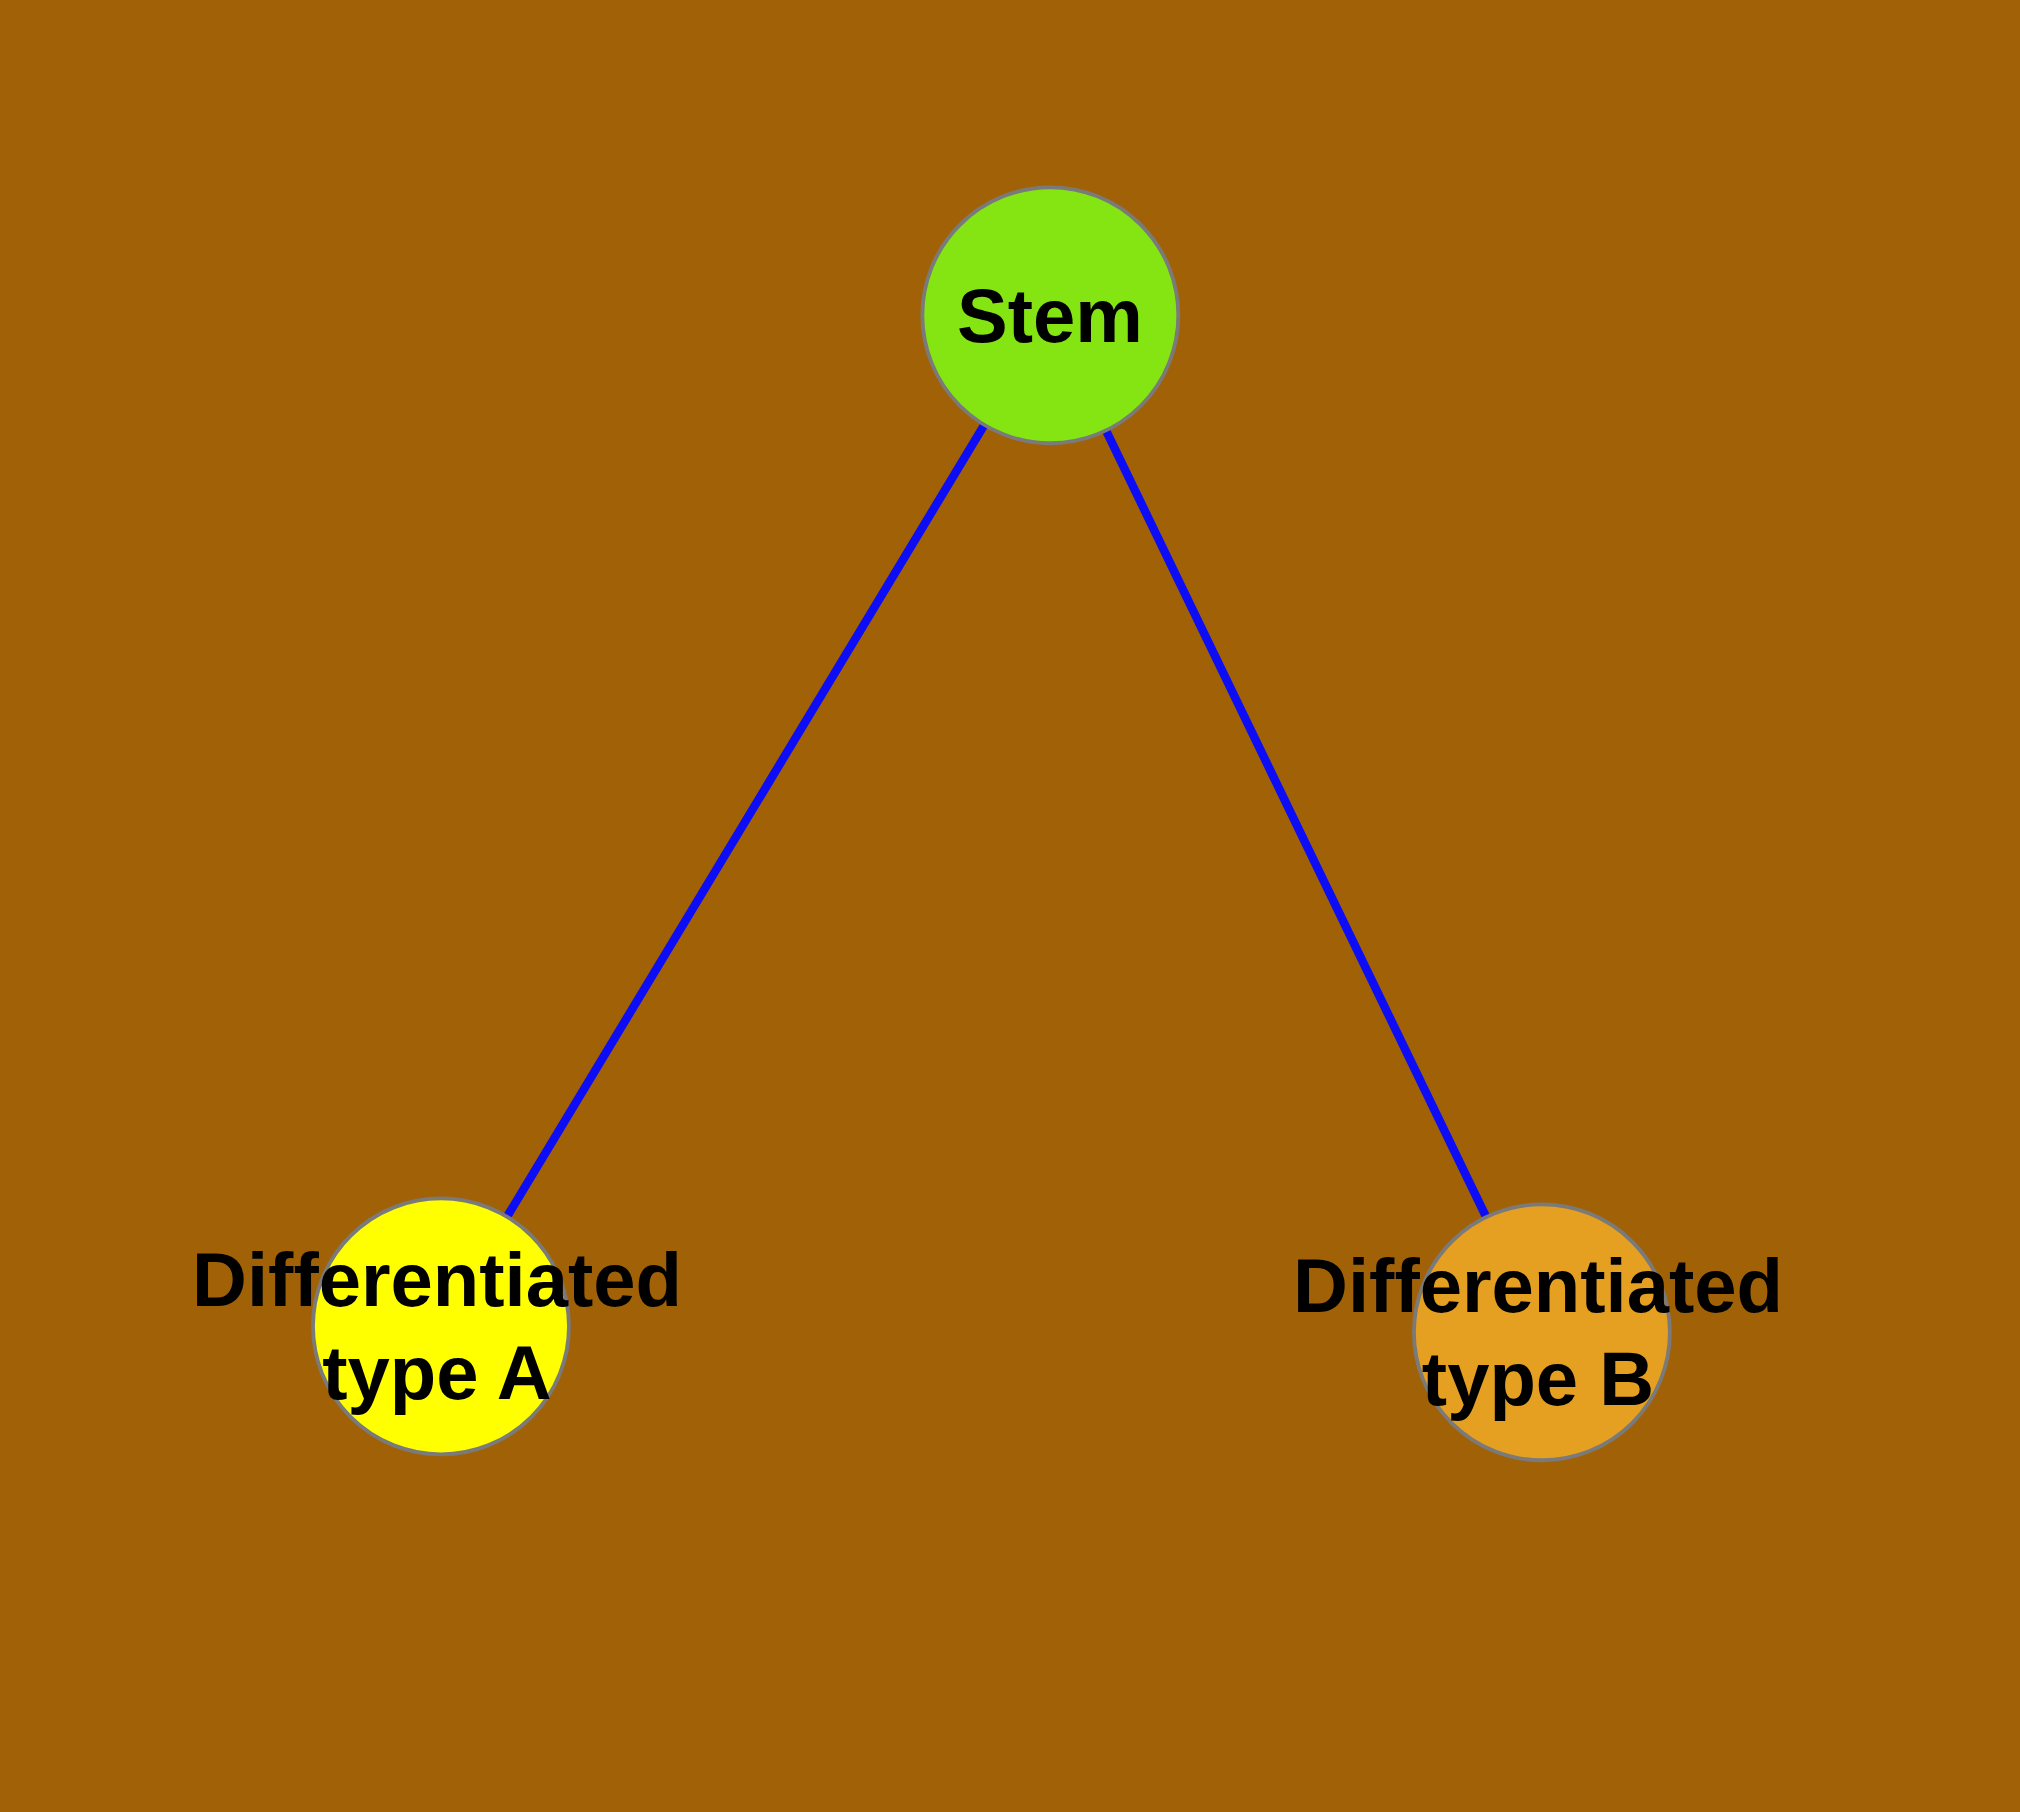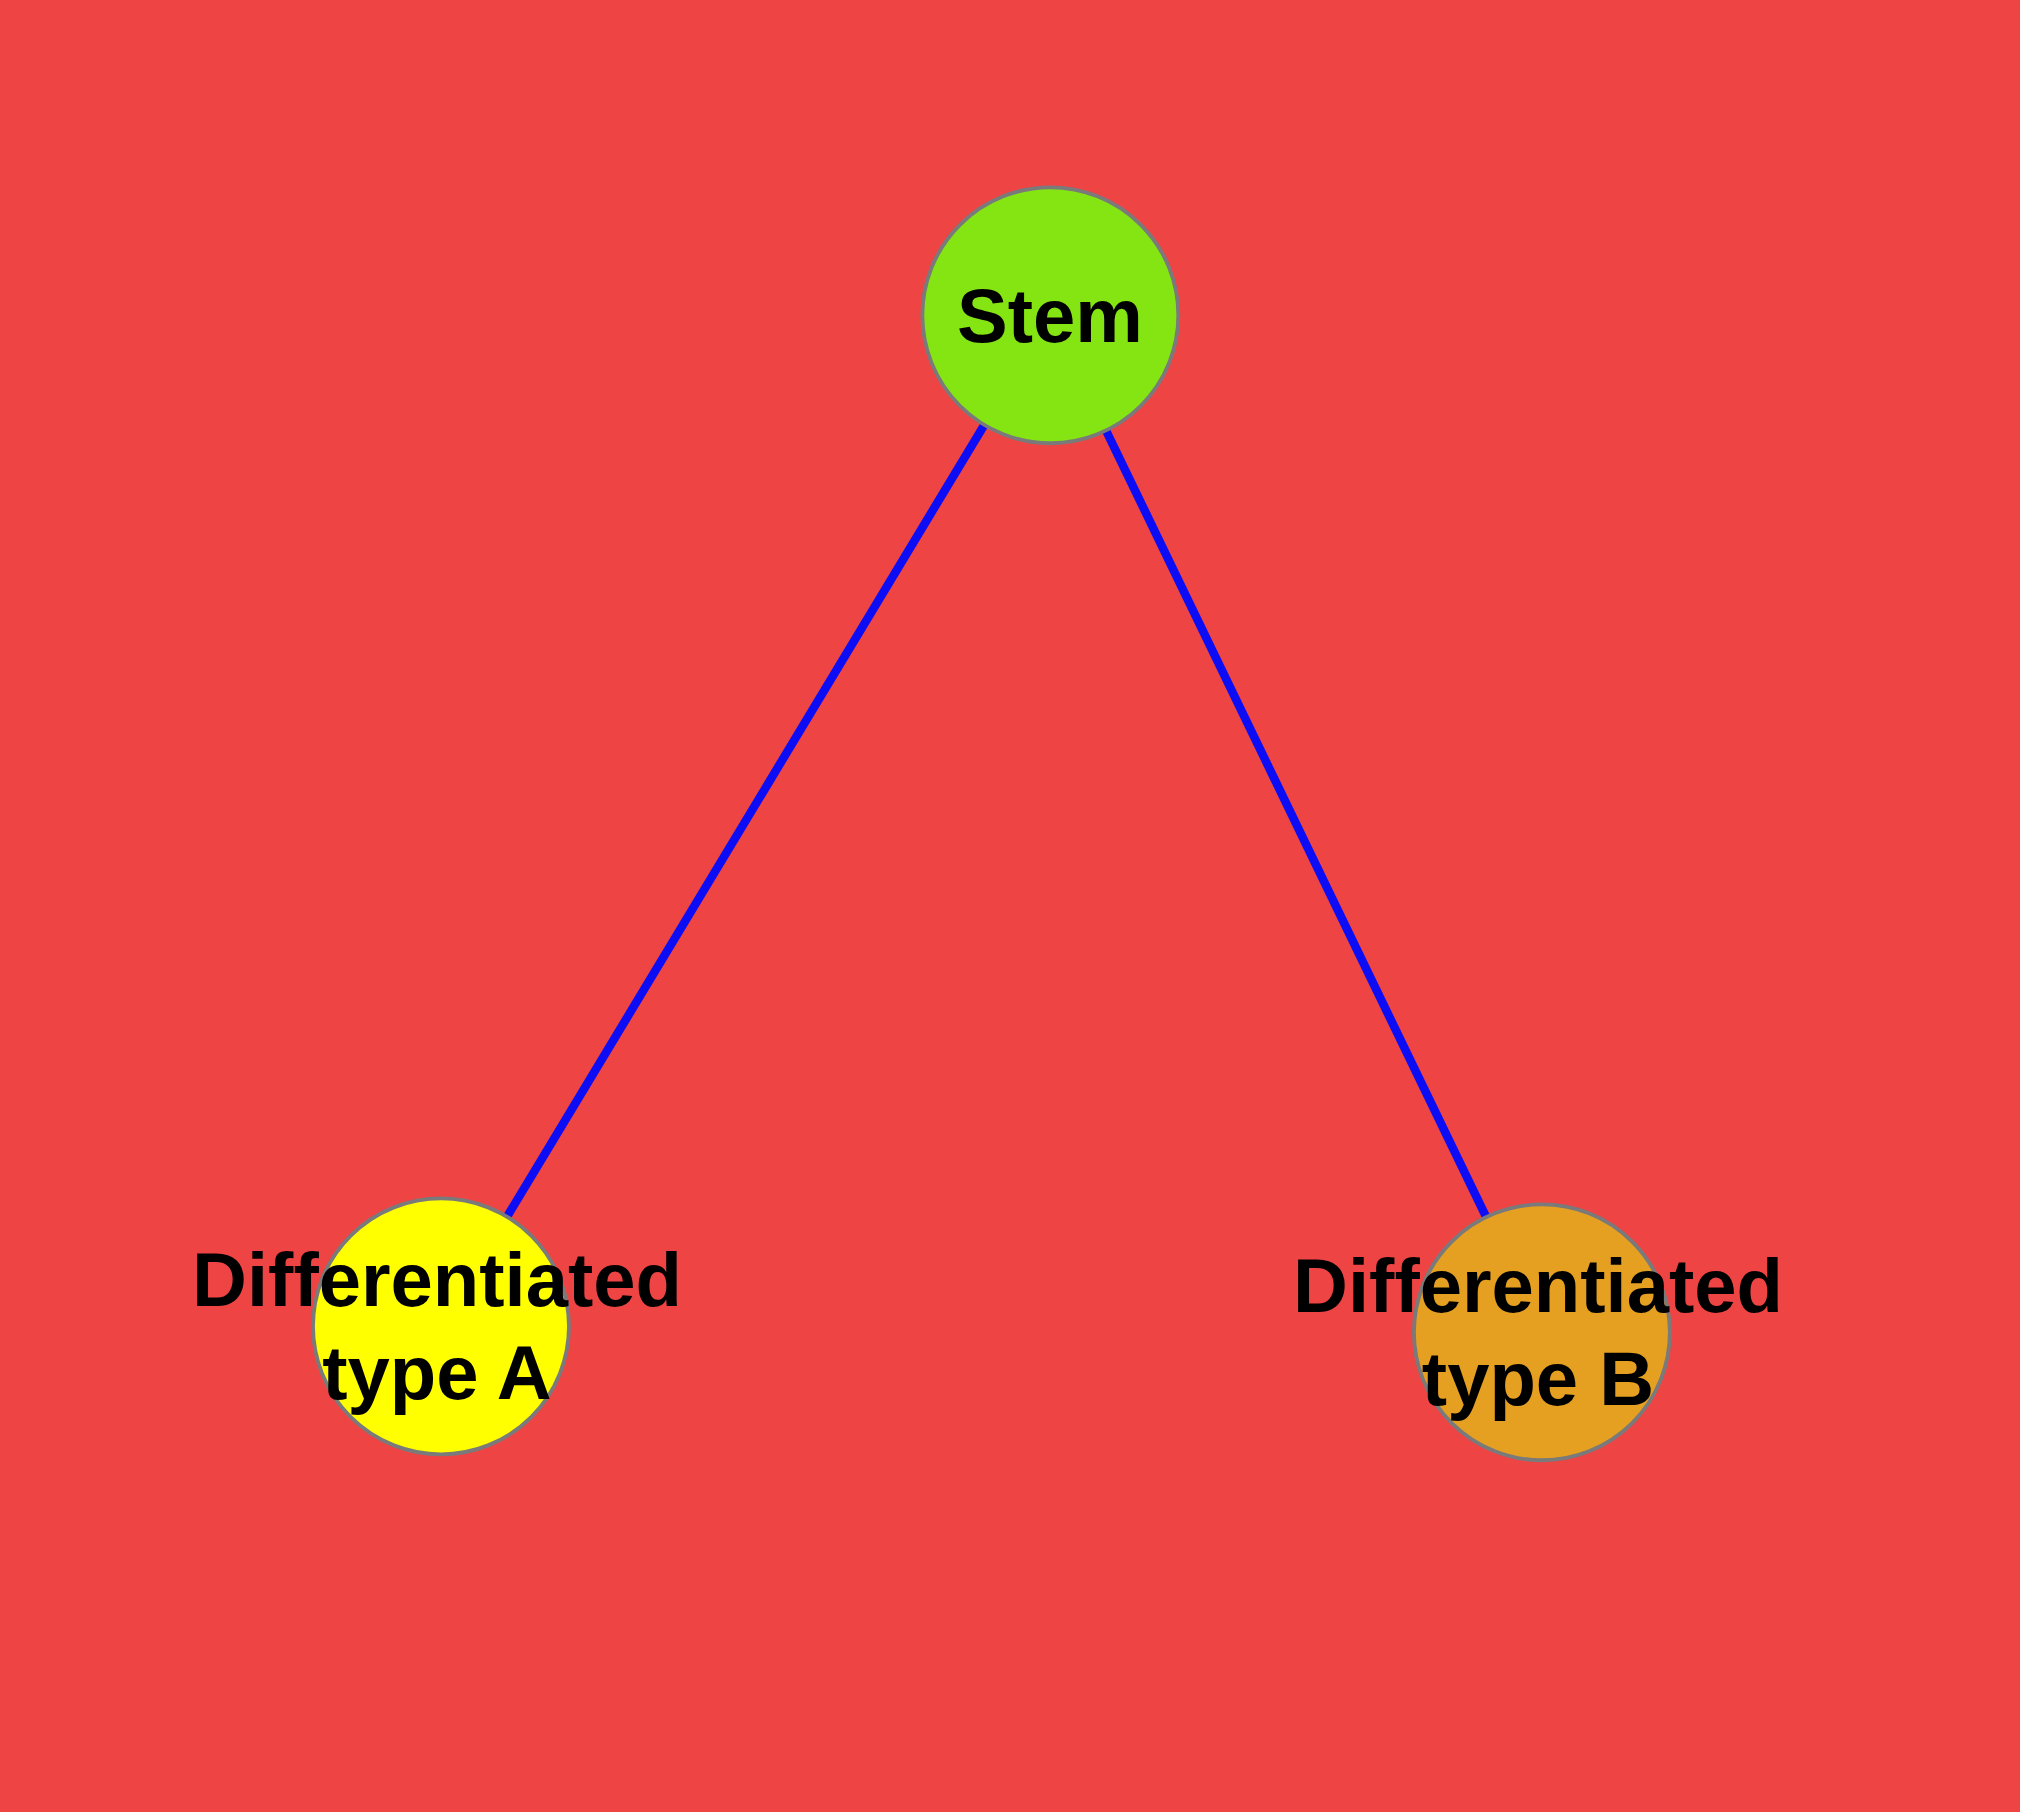--- a/index.html
+++ b/index.html
@@ -36,21 +36,21 @@
     line-height: 93px;
     color: #000000;
     text-align: center;
     white-space: pre-line;
     letter-spacing: 0;
   }
 </style>
 </head>
 <body>
 
-<div class="canvas" style="background-color: #ef4444;">
+<div class="canvas" style="background-color: #a16207;">
 
   <svg class="graph-svg" viewBox="0 0 2384 2138" xmlns="http://www.w3.org/2000/svg">
 
     <line class="edge" x1="1239" y1="372" x2="520" y2="1565" style="stroke: rgb(13, 13, 245);"></line>
 
     <line class="edge" x1="1239" y1="372" x2="1819" y2="1572" style="stroke: rgb(13, 13, 245);"></line>
 
     <circle class="node" cx="1239" cy="372" r="151" style="fill: rgb(133, 229, 19); stroke: rgb(122, 122, 122);"></circle>
 
     <circle class="node" cx="520" cy="1565" r="151" style="fill: rgb(255, 255, 0); stroke: rgb(122, 122, 122);"></circle>

